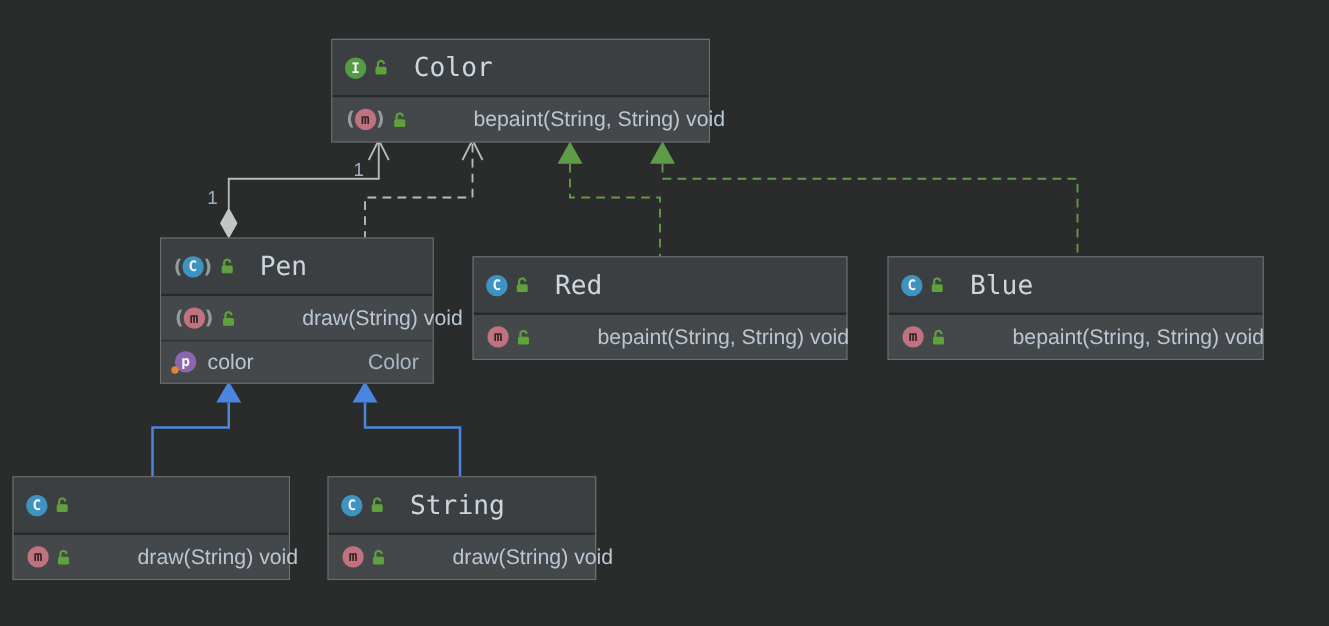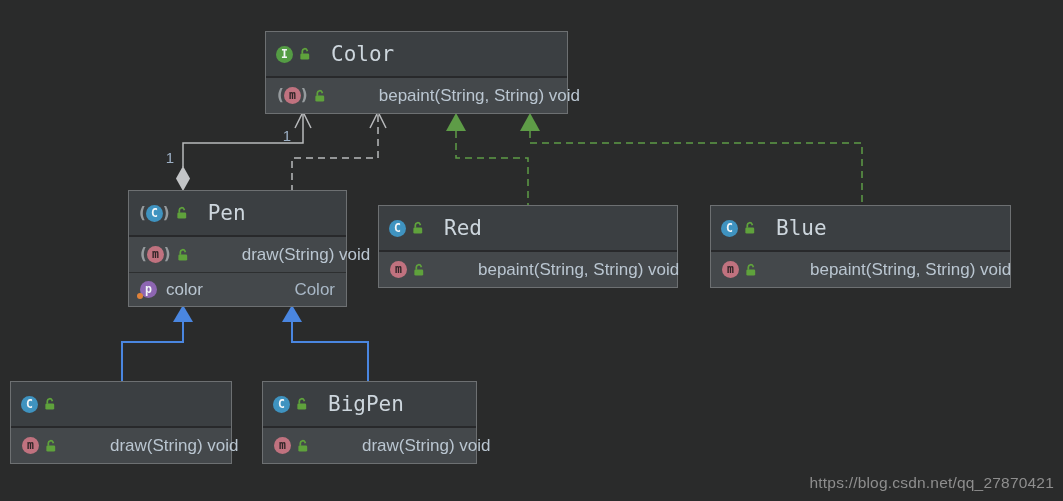--- a/index.html
+++ b/index.html
@@ -252,32 +252,31 @@
     <div class="row title">
       <span class="badge-wrap">
           <span class="badge class">C</span>
         </span>
       <span class="lock">
         <svg width="14" height="14" viewBox="0 0 13 13">
             <path d="M4 6.2 V3.8 A2.3 2.3 0 0 1 8.4 3 L8.7 3.9" fill="none" stroke="#5fa23c" stroke-width="1.6"></path>
             <rect x="2.2" y="6" width="8.2" height="5.7" rx="1.2" fill="#5fa23c"></rect>
           </svg>
       </span>
-      <span class="label title-label">BigPen</span>
+      <span class="label title-label">String</span>
     </div>
     <div class="members">
       <div class="row member">
         <span class="badge-wrap">
             <span class="badge method">m</span>
           </span>
         <span class="lock">
           <svg width="14" height="14" viewBox="0 0 13 13">
               <path d="M4 6.2 V3.8 A2.3 2.3 0 0 1 8.4 3 L8.7 3.9" fill="none" stroke="#5fa23c" stroke-width="1.6"></path>
               <rect x="2.2" y="6" width="8.2" height="5.7" rx="1.2" fill="#5fa23c"></rect>
             </svg>
         </span>
         <span class="label member-label">draw(String) void</span>
       </div>
     </div>
   </div>
 
-  <div id="watermark">https://blog.csdn.net/qq_27870421</div>
 </div>
 
 </body></html>

